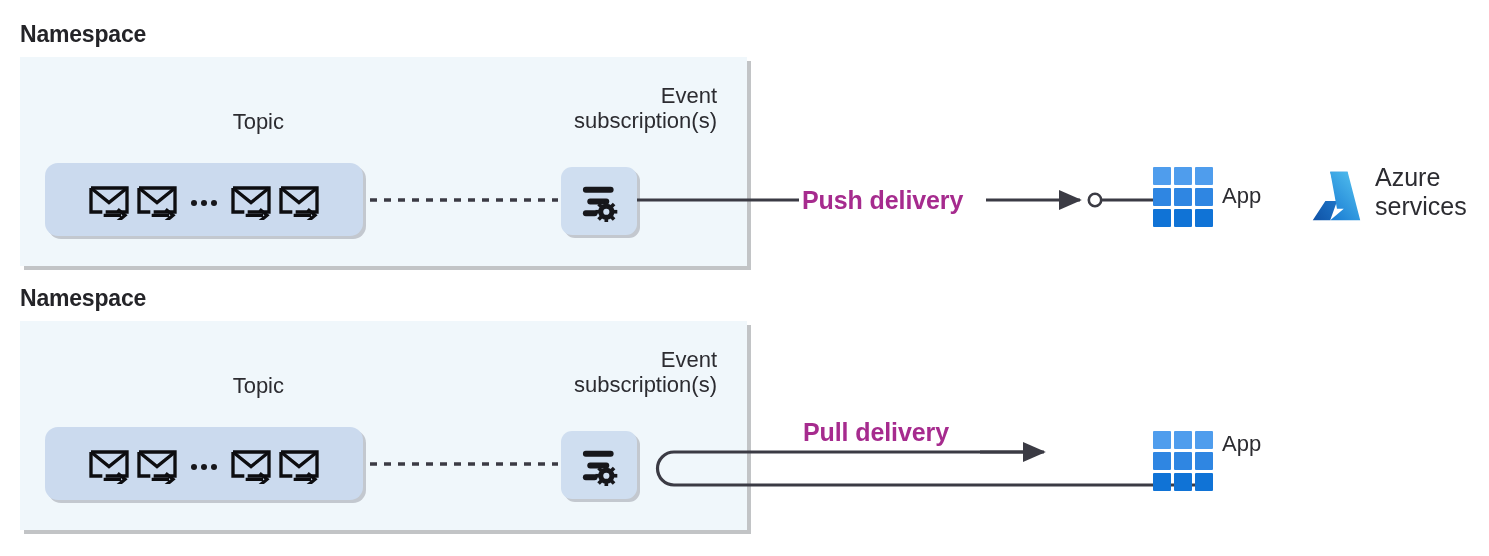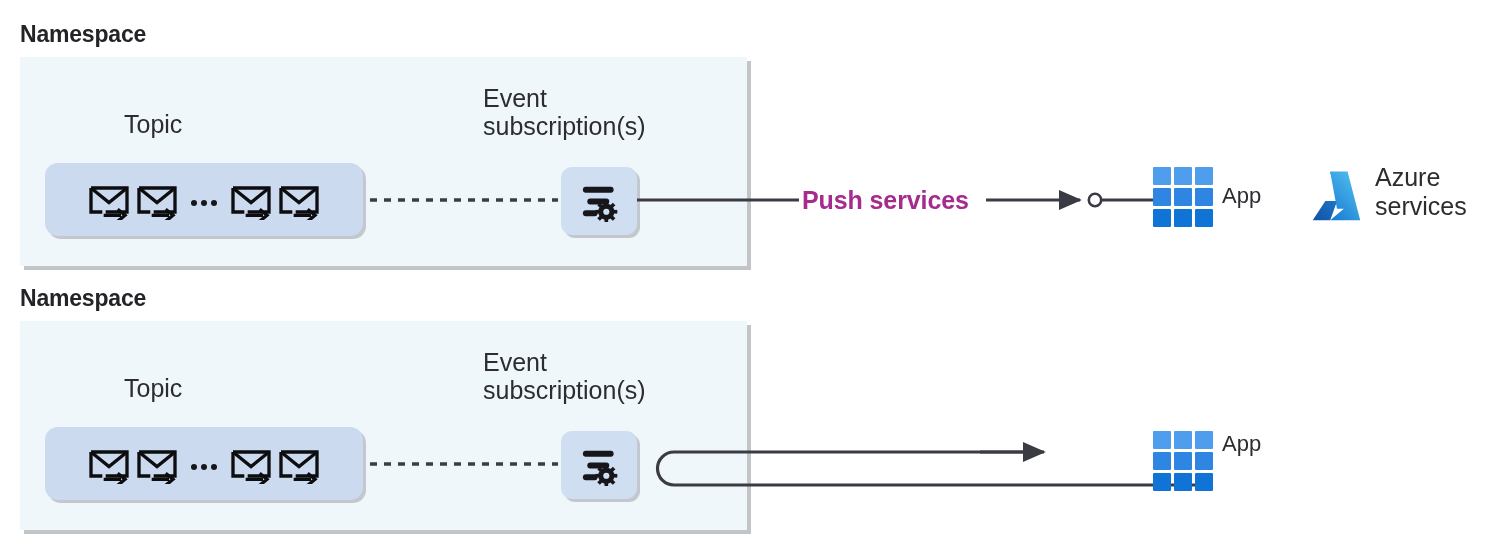--- a/index.html
+++ b/index.html
@@ -32,24 +32,24 @@
   }
 
   
   .ns-box {
     background: #f0f7fb;
     box-shadow: 4px 4px 0 0 #c2c4c6;
   }
 
   
   .inner-label {
-    font-size: 25px;
+    font-size: 22px;
     font-weight: 400;
     color: #2c2c31;
-    text-align: left;
+    text-align: right;
     line-height: 1.12;
     white-space: pre-line;
   }
 
   
   .topic-pill {
     background: #cbdaee;
     border-radius: 13px;
     box-shadow: 3px 3px 0 0 #c3c8cf;
     display: flex;
@@ -198,21 +198,21 @@
   <div class="abs sub-tile" style="left:561px; top:167px; width:76px; height:68px;">
     <svg width="44" height="41" viewBox="0 0 60 56">
       <use href="#sym-filtergear"></use>
     </svg>
   </div>
 
   <svg class="abs" style="left:637px; top:190px;" width="164" height="20">
     <line x1="0" y1="10" x2="162" y2="10" stroke="#3b3b44" stroke-width="3.2"></line>
   </svg>
 
-  <div class="abs delivery-label" style="left:802px; top:186px;">Push services</div>
+  <div class="abs delivery-label" style="left:802px; top:186px;">Push delivery</div>
 
   <svg class="abs" style="left:984px; top:186px;" width="172" height="28">
     <line x1="2" y1="14" x2="96" y2="14" stroke="#3b3b44" stroke-width="3.2" marker-end="url(#arrow-solid)"></line>
     <circle cx="111" cy="14" r="6.2" fill="#ffffff" stroke="#3b3b44" stroke-width="2.6"></circle>
     <line x1="118" y1="14" x2="170" y2="14" stroke="#3b3b44" stroke-width="3.2"></line>
   </svg>
 
   <div class="abs app-grid" style="left:1153px; top:167px; width:60px; height:60px;">
     <span style="background:#4f9ded"></span>
       <span style="background:#4f9ded"></span>
@@ -267,20 +267,21 @@
   <svg class="abs" style="left:368px; top:454px;" width="192" height="20">
     <line x1="2" y1="10" x2="190" y2="10" stroke="#3b3b44" stroke-width="3.4" stroke-dasharray="7 7" stroke-linecap="butt"></line>
   </svg>
 
   <div class="abs sub-tile" style="left:561px; top:431px; width:76px; height:68px;">
     <svg width="44" height="41" viewBox="0 0 60 56">
       <use href="#sym-filtergear"></use>
     </svg>
   </div>
 
+  <div class="abs delivery-label" style="left:803px; top:418px;">Pull delivery</div>
 
   <svg class="abs" style="left:650px; top:440px;" width="560" height="60">
     <path d="M392 12 L24 12 A16.5 16.5 0 0 0 24 45 L556 45" fill="none" stroke="#3b3b44" stroke-width="3.2" stroke-linecap="butt"></path>
     <path d="M330 12 L394 12" fill="none" stroke="#3b3b44" stroke-width="3.2" marker-end="url(#arrow-solid)"></path>
   </svg>
 
   <div class="abs app-grid" style="left:1153px; top:431px; width:60px; height:60px;">
     <span style="background:#4f9ded"></span>
       <span style="background:#4f9ded"></span>
       <span style="background:#4f9ded"></span>

